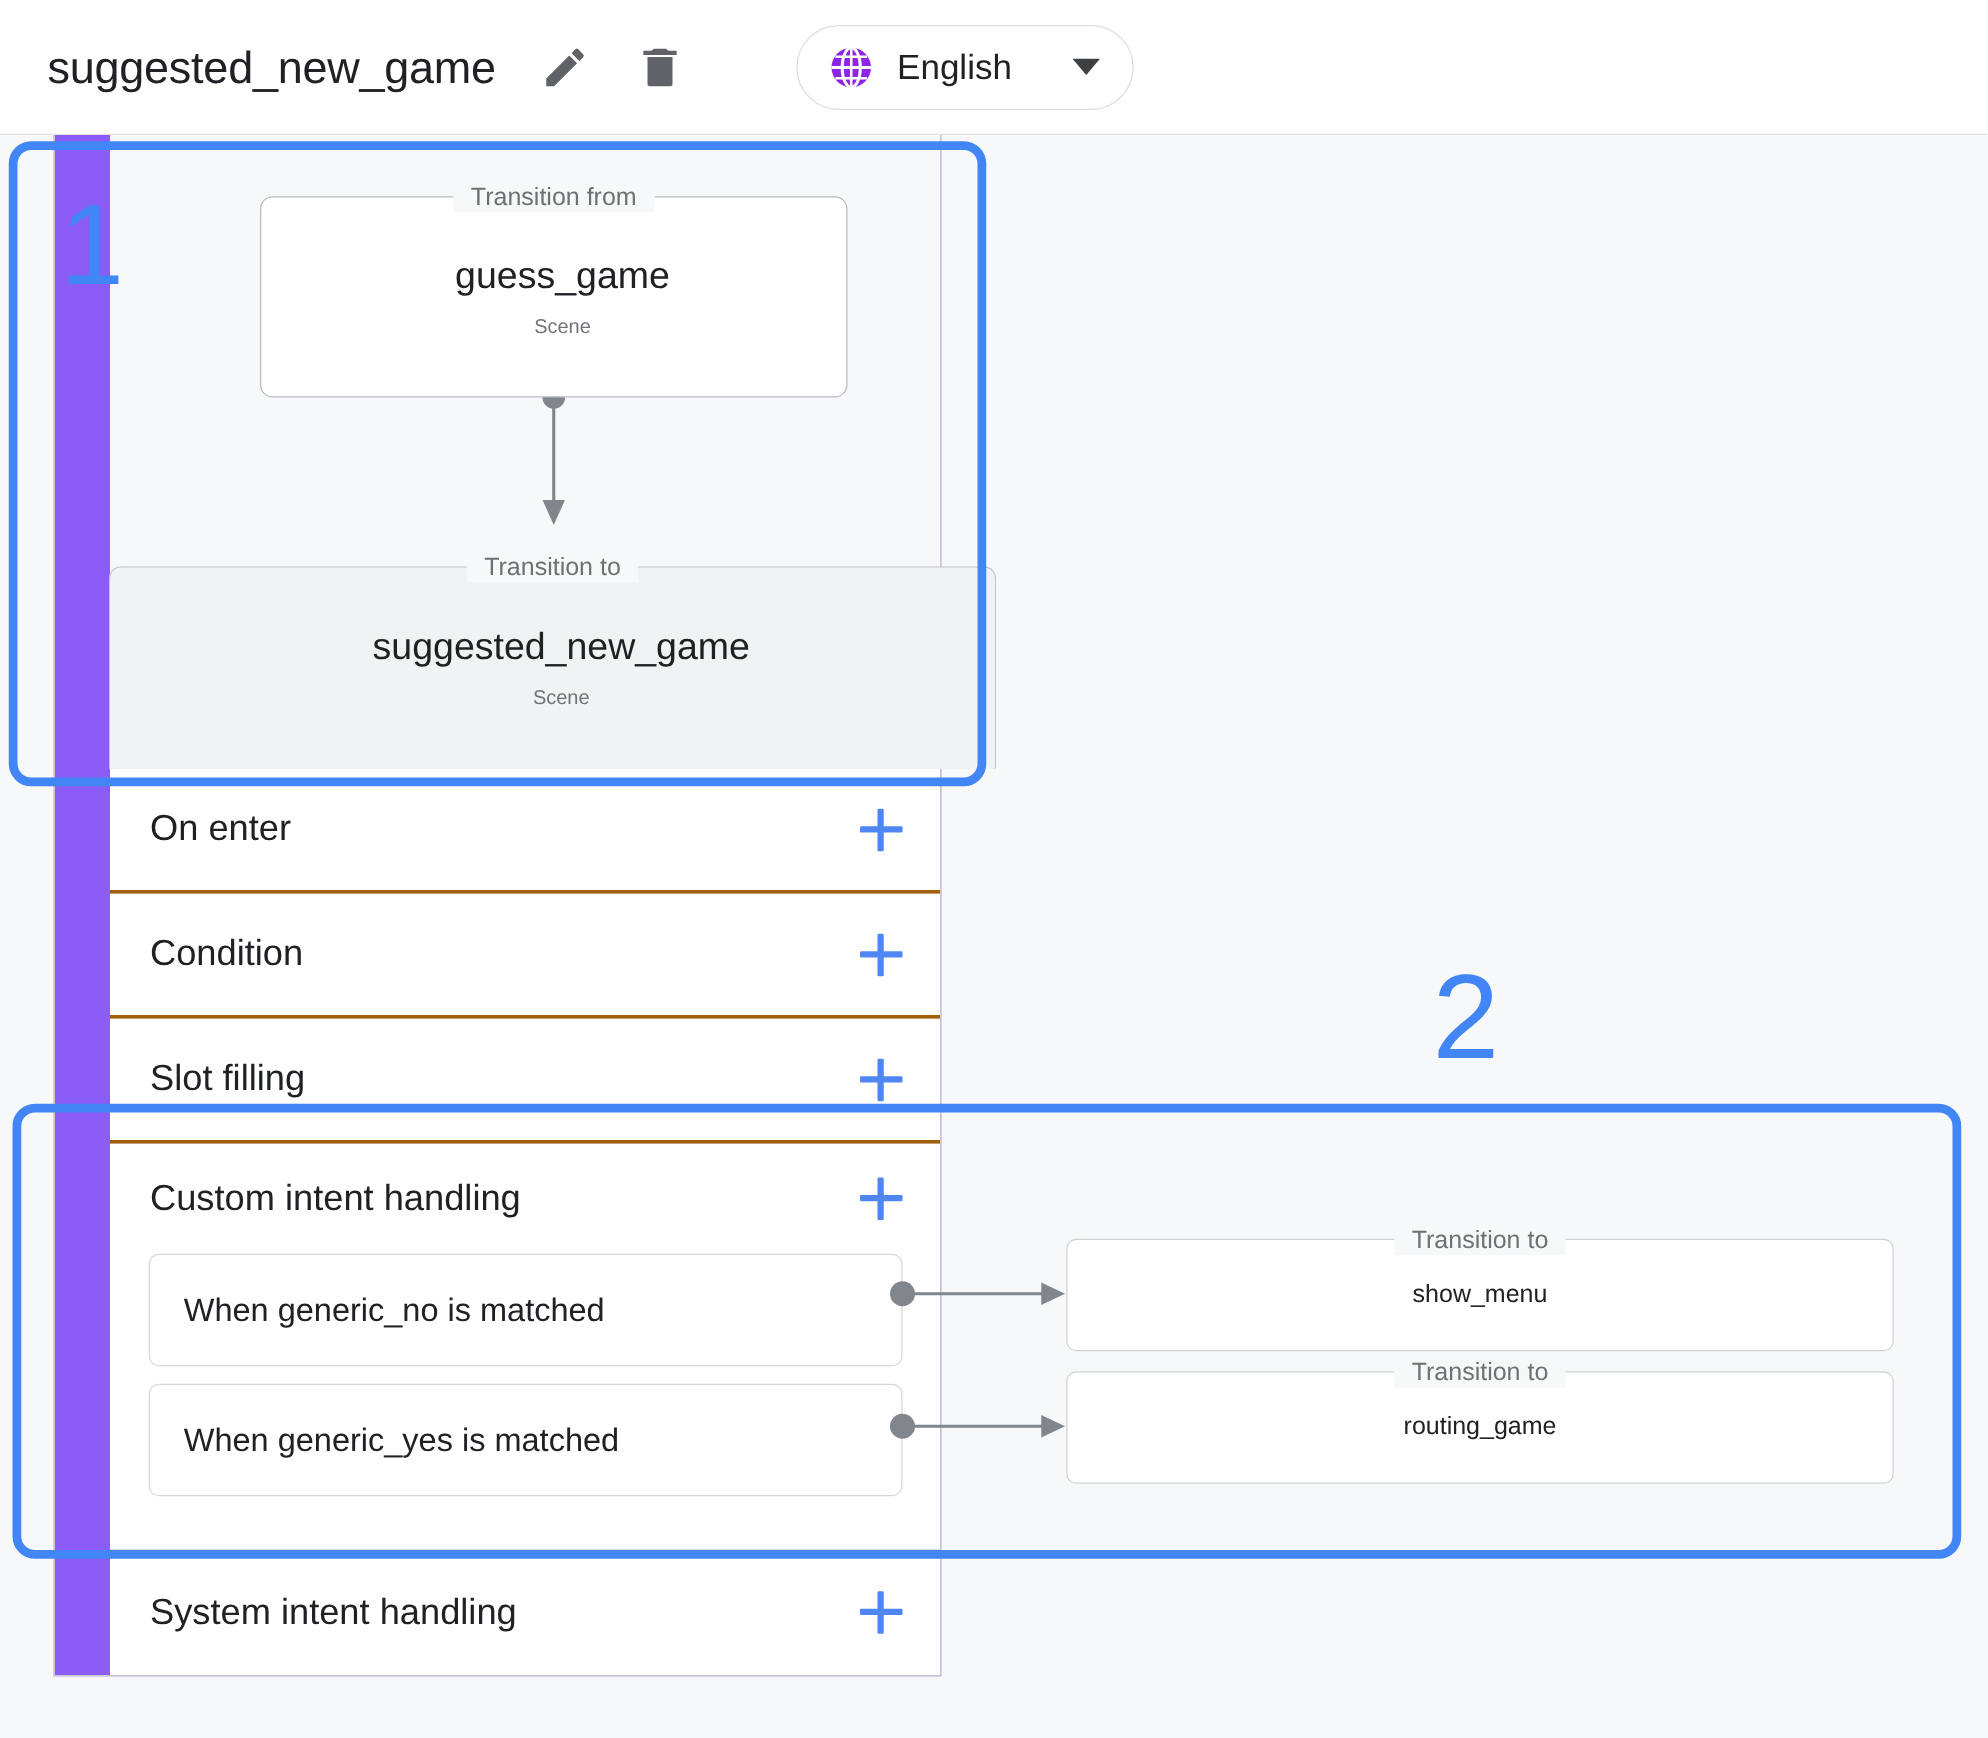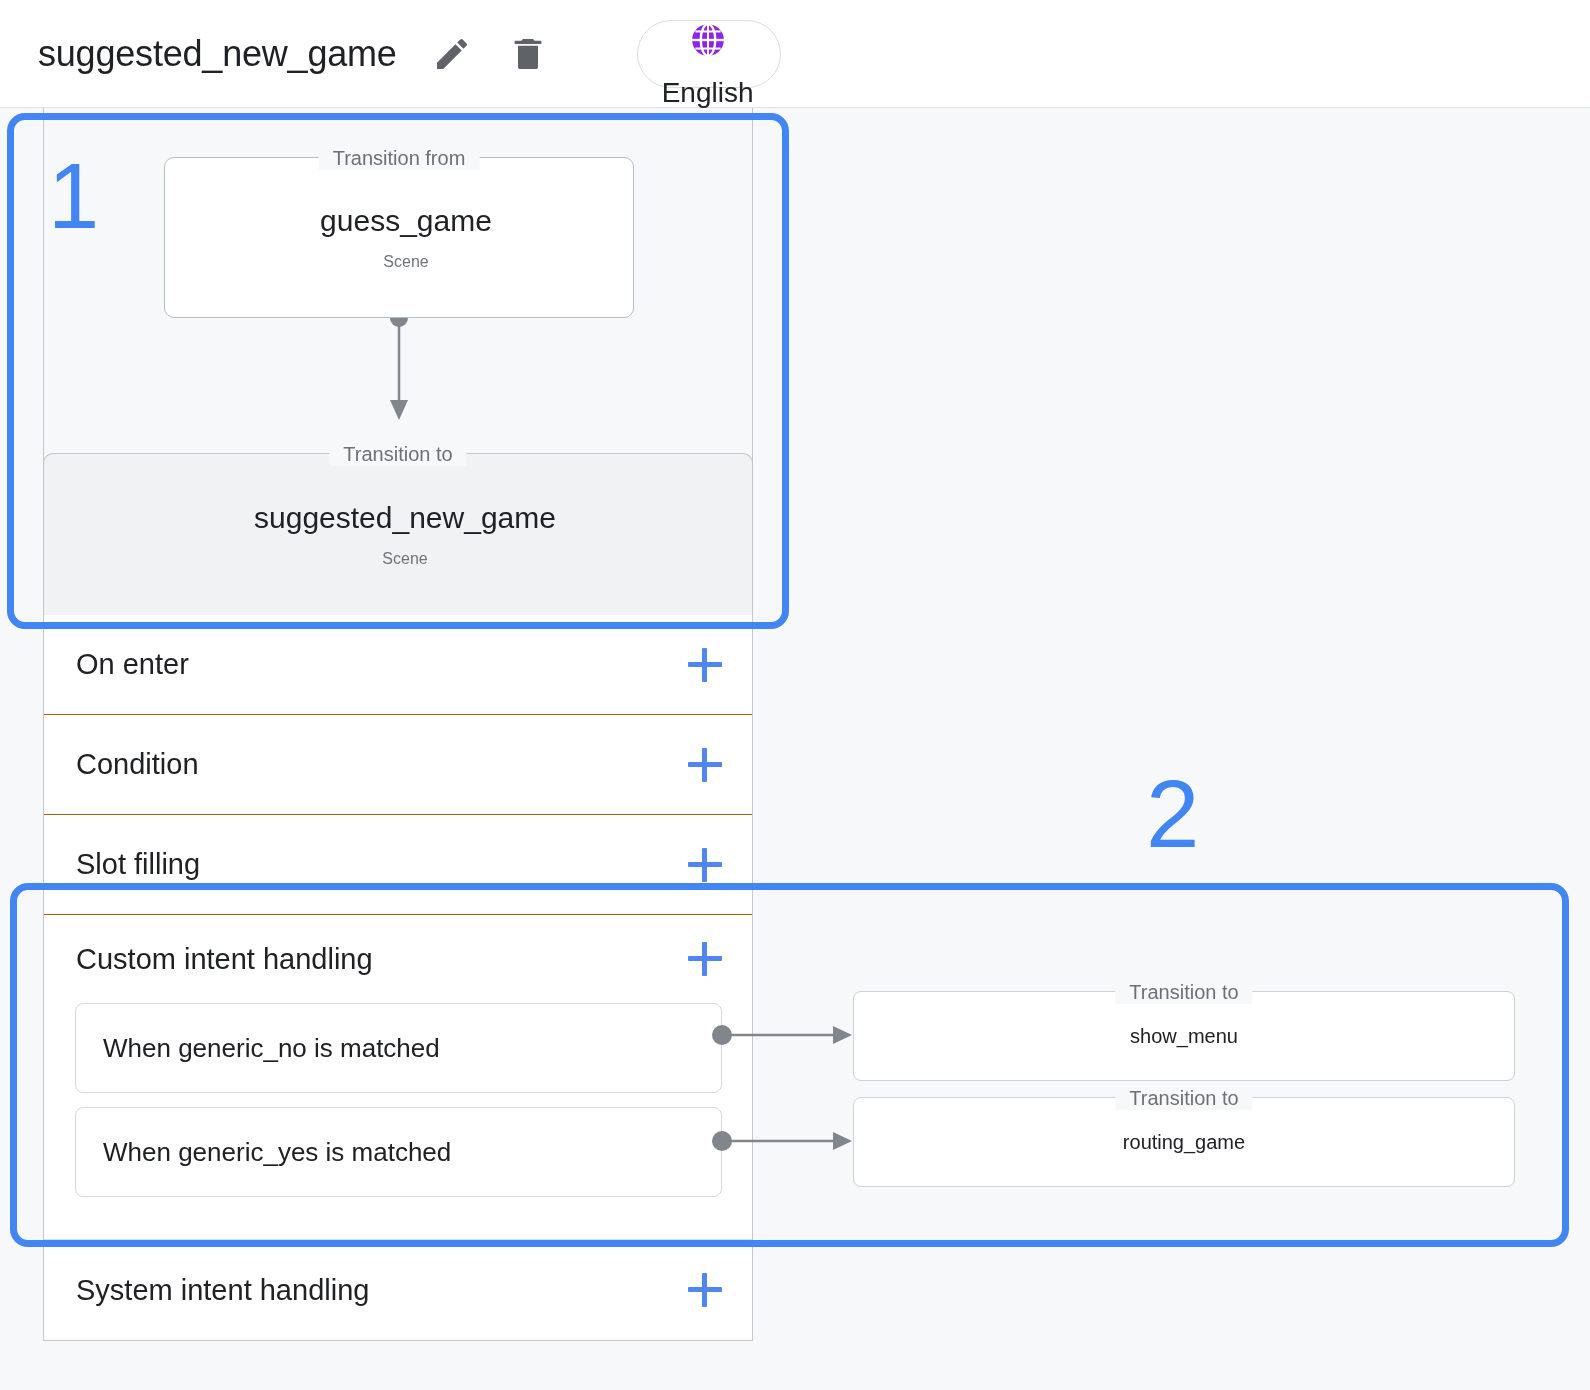--- a/index.html
+++ b/index.html
@@ -49,21 +49,20 @@
     margin-left: 88px;
     height: 68px;
     padding: 0 26px 0 24px;
     border: 1px solid #dcdde0;
     border-radius: 34px;
     background: #ffffff;
     display: flex;
     align-items: center;
     gap: 18px;
     cursor: pointer;
-    flex-direction: column;
   }
   .lang-label {
     font-size: 28px;
     color: #202124;
   }
   .globe-icon { width: 38px; height: 38px; display:block; }
   .caret {
     width: 0; height: 0;
     border-left: 11px solid transparent;
     border-right: 11px solid transparent;
@@ -74,20 +73,21 @@
   
   .panel {
     position: absolute;
     left: 43px;
     top: 108px;
     width: 710px;
     background: #8b5cf6;
     border-left: 1px solid #c6c7ca;
     border-right: 1px solid #c6c7ca;
     border-bottom: 1px solid #c6c7ca;
+    padding-left: 44px;
   }
 
   
   .graph-area {
     position: relative;
     height: 507px;
     background: #f7f8fa;
     border-bottom: 1px solid #dadce0;
   }
 
@@ -141,21 +141,21 @@
     width: 710px; height: 507px;
     pointer-events: none;
   }
 
   
   .acc-row {
     position: relative;
     height: 100px;
     display: flex;
     align-items: center;
-    border-bottom: 1px solid #a16207;
+    border-bottom: 3px solid #a16207;
     background: #ffffff;
     cursor: pointer;
   }
   .acc-row:last-child { border-bottom: none; }
   .acc-label {
     margin-left: 32px;
     font-size: 29px;
     color: #202124;
   }
   .acc-plus {

